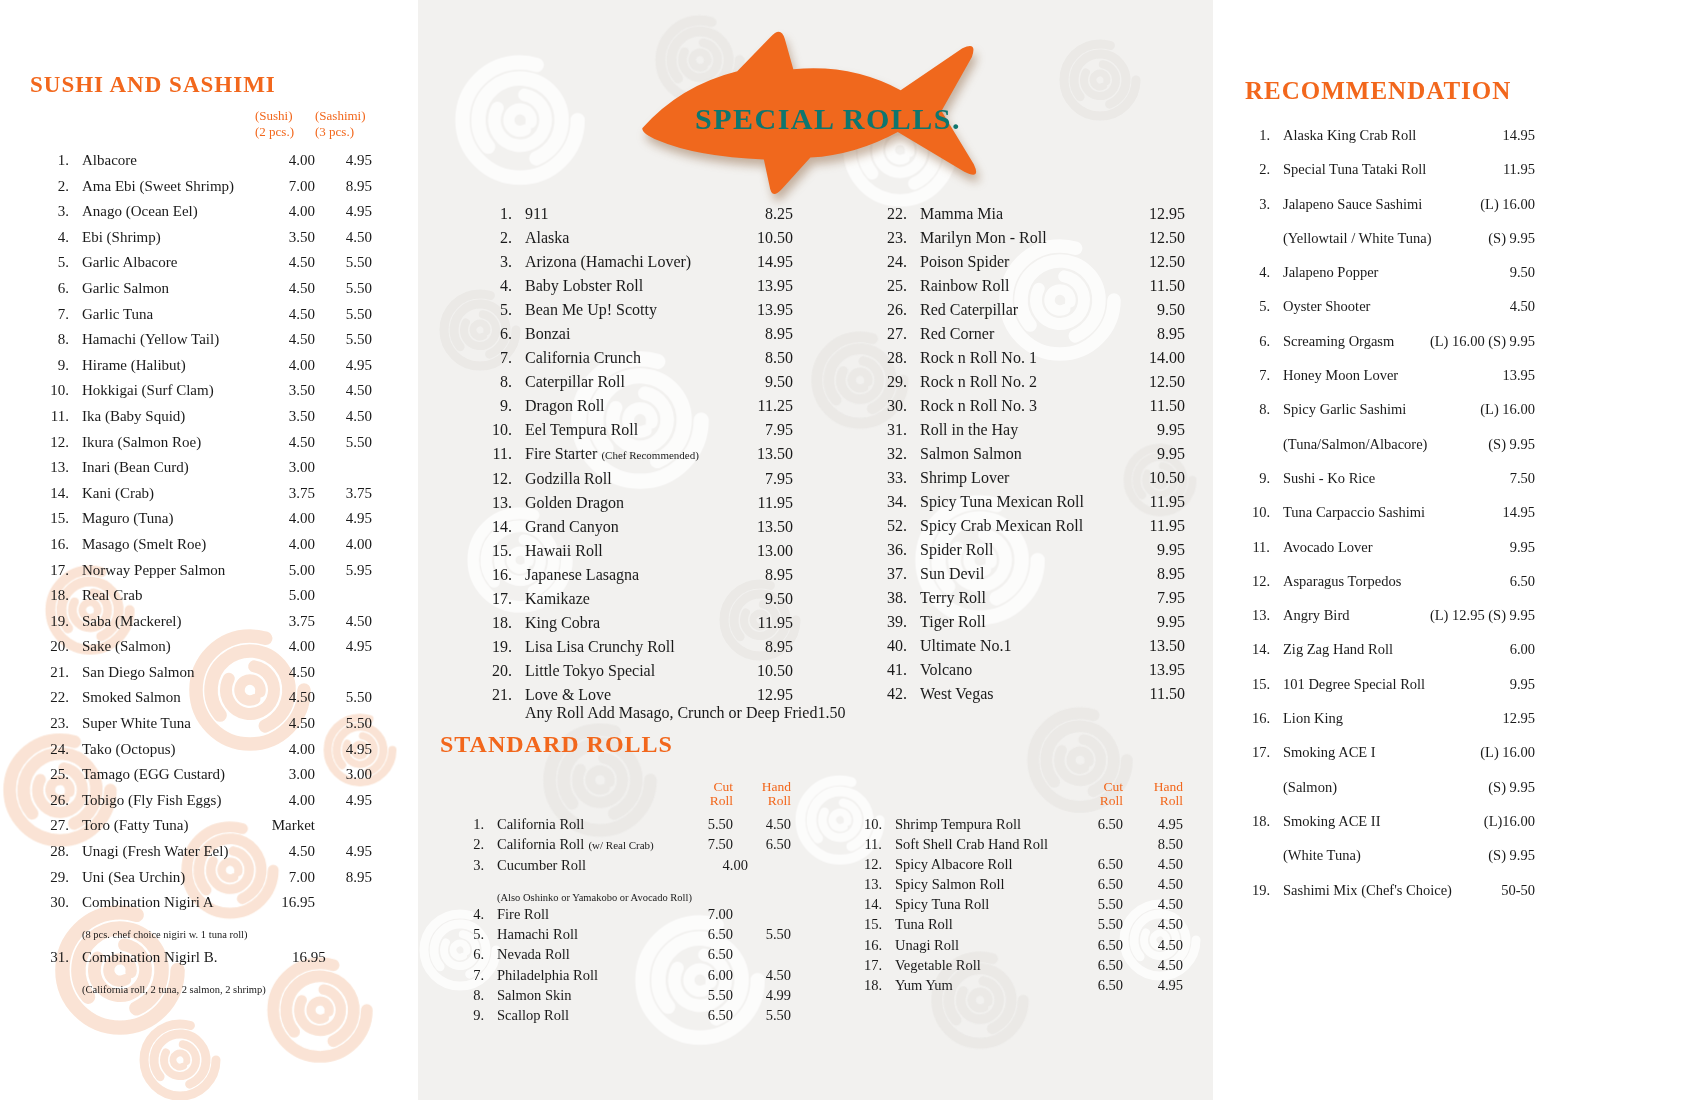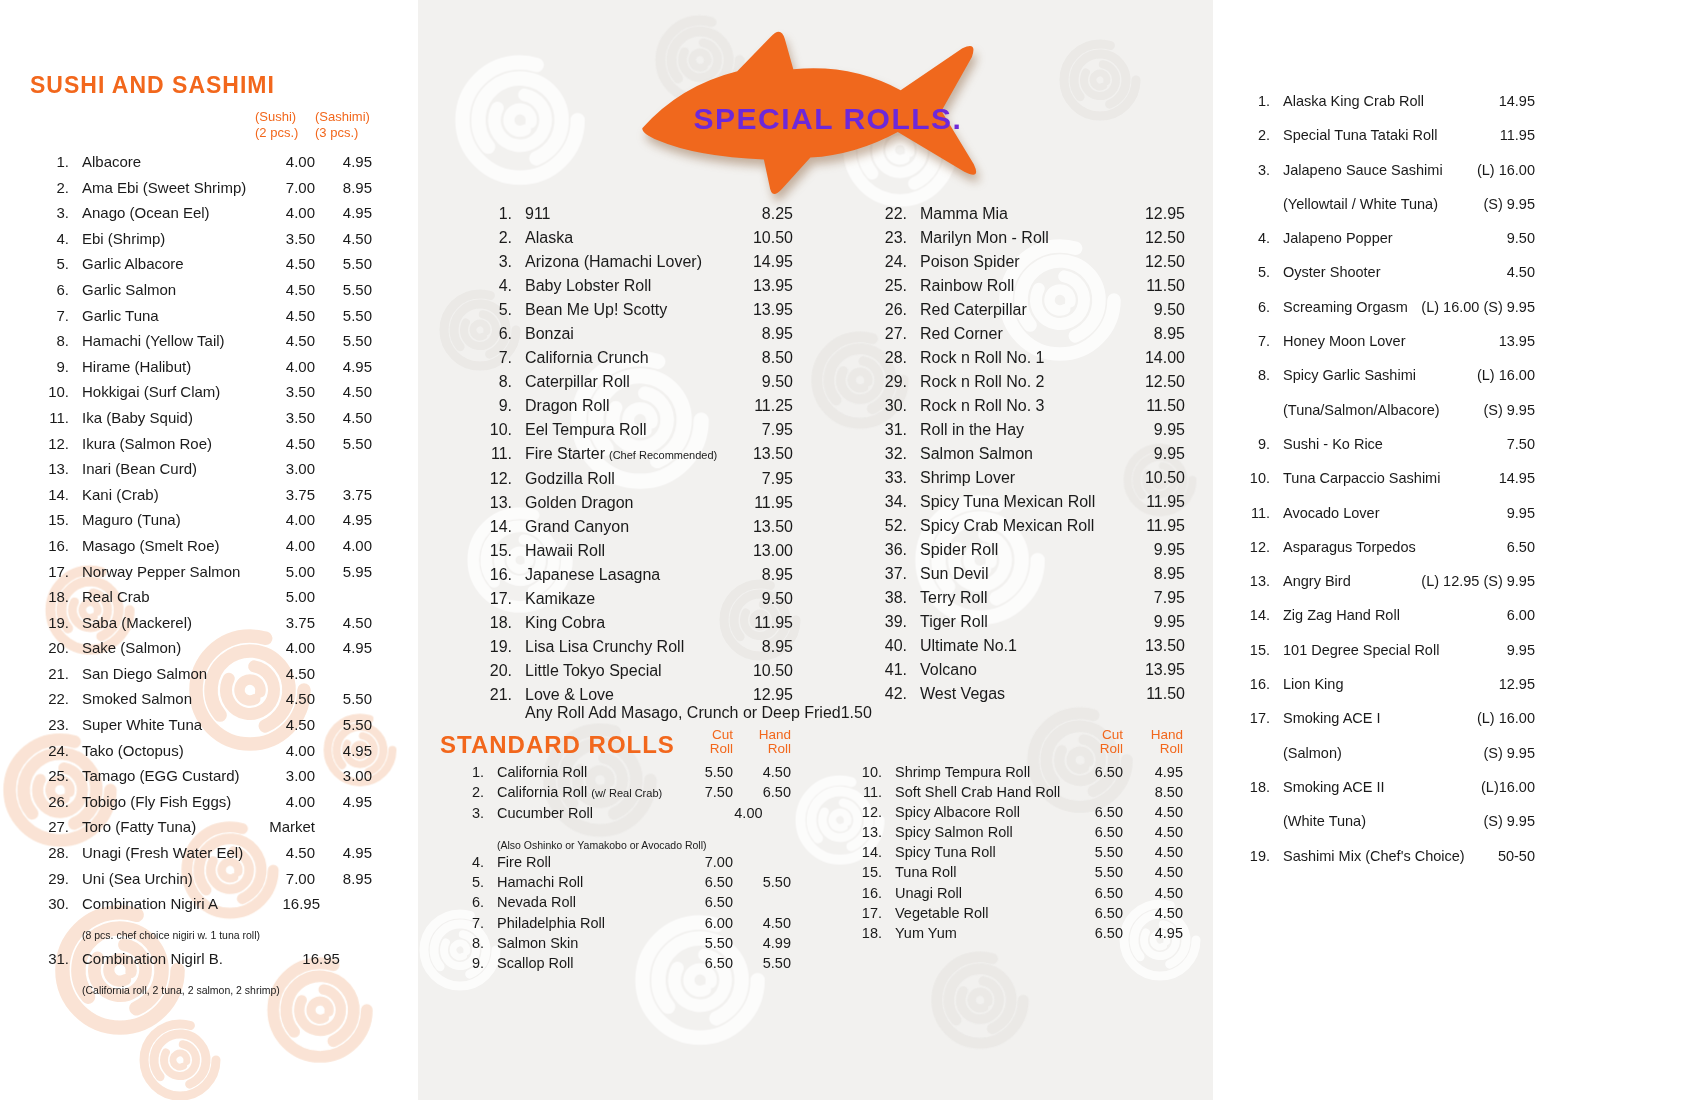--- a/index.html
+++ b/index.html
@@ -1,17 +1,17 @@
 <!DOCTYPE html>
 <html><head>
 <meta charset="utf-8">
 <style>
   html,body{margin:0;padding:0;background:#fff;}
   .page{position:relative;width:1700px;height:1100px;background:#ffffff;overflow:hidden;
-        font-family:Liberation Sans, sans-serif;color:#1a1a1a;}
+        font-family:Liberation Serif, serif;color:#1a1a1a;}
   .gray-panel{position:absolute;left:418px;top:0;width:795px;height:1100px;background:#f2f1ef;}
   svg.bg{position:absolute;pointer-events:none;}
   .content{position:absolute;inset:0;}
 
   
   .h-orange{color:#f2671c;font-weight:bold;letter-spacing:1px;}
 
   
   .row{display:grid;align-items:baseline;}
   .num{text-align:right;padding-right:13px;white-space:nowrap;}
@@ -26,33 +26,33 @@
   .sushi-section{position:absolute;left:30px;top:72px;width:342px;}
   .sushi-title{font-size:23px;margin-bottom:10px;}
   .sushi-head{display:grid;grid-template-columns:52px 1fr 60px 57px;color:#f2671c;
               font-size:13px;line-height:16px;margin-bottom:12px;}
   .sushi-head div{text-align:left;}
   .sushi-row{grid-template-columns:52px 1fr 60px 57px;font-size:15px;line-height:17px;margin-bottom:8.6px;}
 
   
   .fish-wrap{position:absolute;left:628px;top:14px;width:380px;height:195px;}
   .fish-wrap svg{filter:drop-shadow(3px 7px 5px rgba(110,55,10,.35));}
-  .fish-title{position:absolute;left:50px;top:88px;width:300px;text-align:center;color:#6d28d9;
+  .fish-title{position:absolute;left:50px;top:88px;width:300px;text-align:center;color:#0f766e;
               font-size:30px;font-weight:bold;letter-spacing:1.5px;white-space:nowrap;}
   .sp-col{position:absolute;top:205px;}
   .sp-left{left:480px;width:313px;}
   .sp-right{left:873px;width:312px;}
   .sp-row{font-size:16px;line-height:18px;margin-bottom:6px;}
   .sp-left .sp-row{grid-template-columns:45px 1fr 55px;}
   .sp-right .sp-row{grid-template-columns:47px 1fr 55px;}
   .sp-foot{position:absolute;left:525px;top:704px;font-size:16px;display:flex;white-space:nowrap;}
 
   
   .std-title{position:absolute;left:440px;top:731px;font-size:24px;}
-  .std-col{position:absolute;top:728px;}
+  .std-col{position:absolute;top:780px;}
   .std-left{left:462px;width:329px;}
   .std-right{left:856px;width:327px;}
   .std-head{color:#f2671c;font-size:13.5px;line-height:14px;margin-bottom:9px;}
   .std-left .std-head,.std-left .std-row{display:grid;grid-template-columns:35px 1fr 56px 58px;}
   .std-right .std-head,.std-right .std-row{display:grid;grid-template-columns:39px 1fr 58px 60px;}
   .std-head div{text-align:right;}
   .std-row{font-size:14.5px;line-height:15.5px;margin-bottom:4.6px;align-items:baseline;}
 
   
   .chef{position:absolute;left:1245px;top:72px;width:290px;}
@@ -1015,20 +1015,21 @@
               <span class="name">Yum Yum</span>
               
             </div>
             <div class="price">6.50</div>
             <div class="price">4.95</div>
           </div>
         </div>
     </div>
 
     <div class="chef">
+      <div class="chef-t2 h-orange">RECOMMENDATION</div>
       <div class="chef-list">
 
           <div class="row chef-row">
             <div class="num">1.</div>
             <div class="name">Alaska King Crab Roll</div>
             <div class="price">14.95</div>
           </div>
 
           <div class="row chef-row">
             <div class="num">2.</div>

